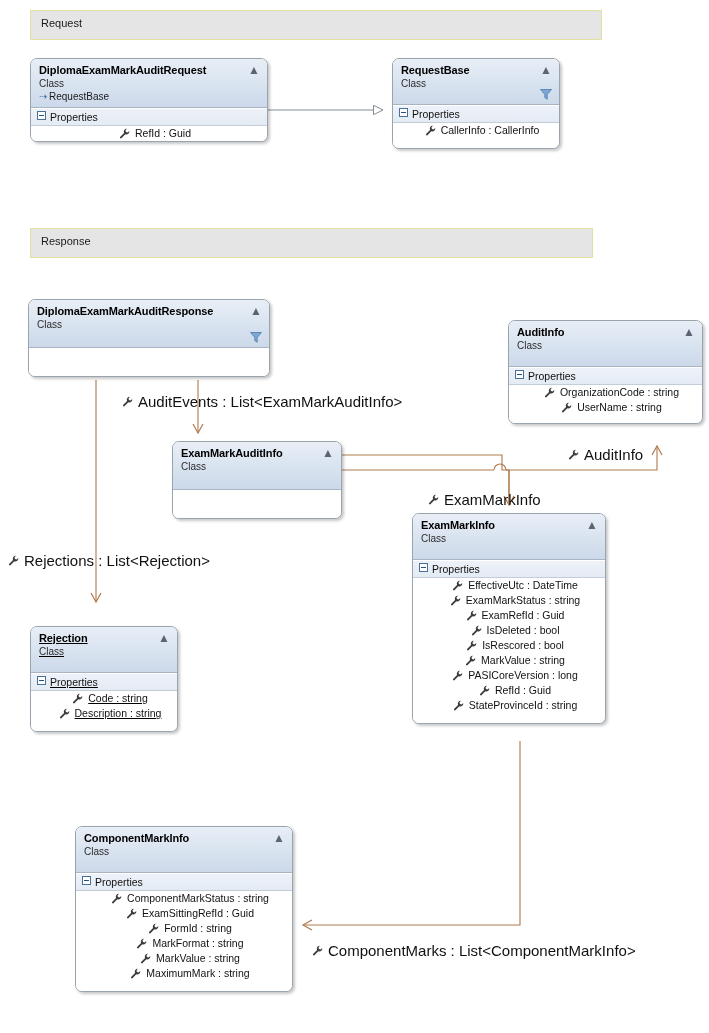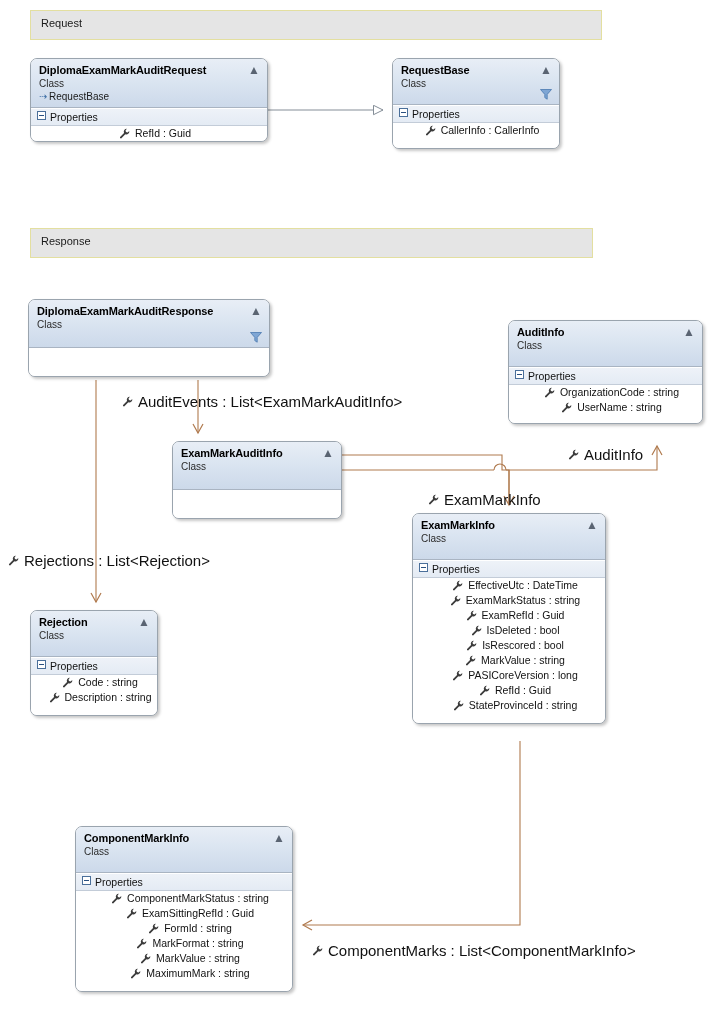--- a/index.html
+++ b/index.html
@@ -356,21 +356,21 @@
       <div class="prop">
         <svg class="wr" viewBox="0 0 12 12">
             <path d="M8.6,0.9 a3.2,3.2 0 0 0 -3.1,4.5 L1.2,9.7 a1,1 0 0 0 1.4,1.4 L6.9,6.8 A3.2,3.2 0 0 0 11.2,3.2 L9.4,4.9 L7.6,4.4 L7.1,2.6 Z" fill="#3b3b3b"></path>
           </svg>
         <span>StateProvinceId : string</span>
       </div>
       <div style="height:10px;"></div>
     </div>
   </div>
 
-  <div class="cls" style="left:30px;top:610px;width:128px;">
+  <div class="cls" style="left:30px;top:626px;width:148px;text-decoration:underline;">
     <div class="cls-head" style="padding-bottom:14px;">
       <div class="cls-name">Rejection</div>
       <div class="cls-kind">Class</div>
       <div class="chev">▲</div>
     </div>
     <div class="cls-body">
       <div class="sec">
         <span class="sec-box"></span>
         <span>Properties</span>
       </div>

